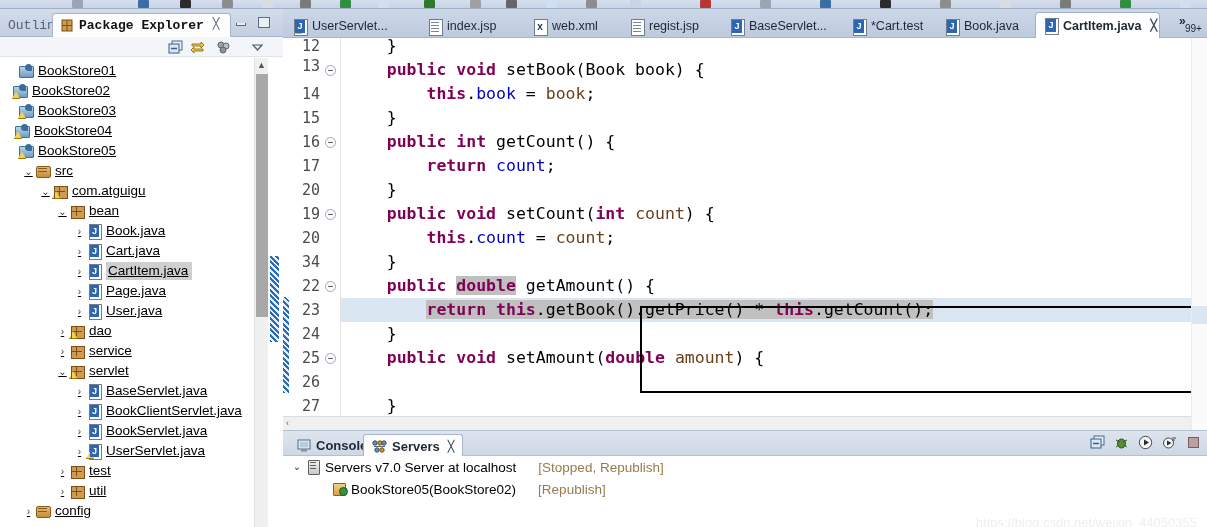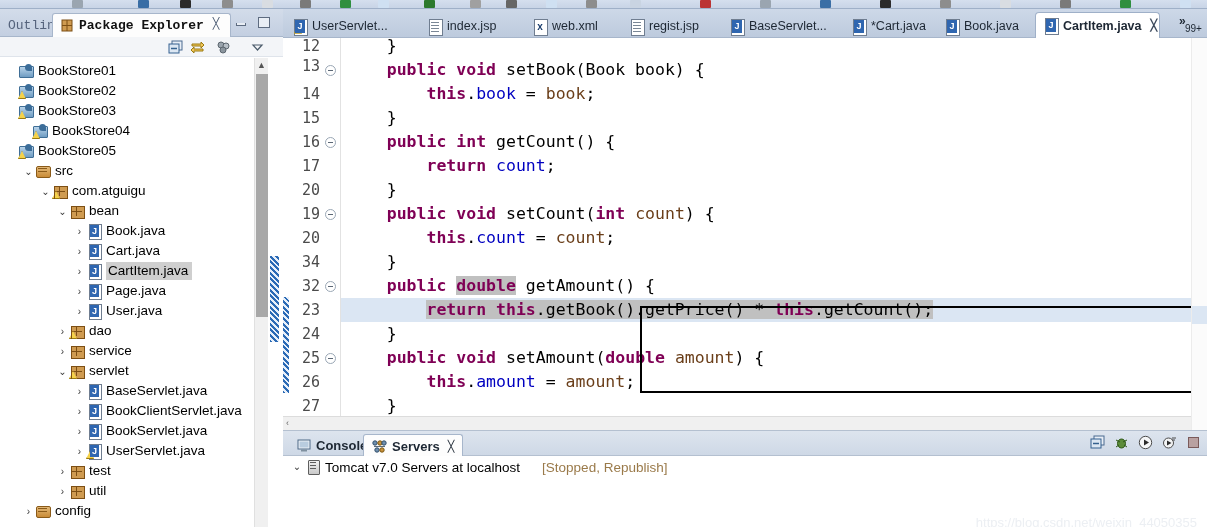--- a/index.html
+++ b/index.html
@@ -56,21 +56,21 @@
   .mm-bar { width:10px;height:3px;border:1px solid #5d6b80;border-top:none;background:#e9eef5;margin-top:6px; }
 
   #left-toolbar {
     position:relative; height:20px; background:#f3f5f8;
     border-bottom:1px solid #dfe4eb;
   }
   .lt-icon { position:absolute; top:3px; width:15px; height:14px; }
 
   #tree {
     position:absolute; left:0; top:49px; width:272px; bottom:0;
-    overflow:hidden; background:#fff; padding-top:3px;
+    overflow:hidden; background:#fff; padding-top:3px;text-decoration:underline;
   }
   .trow {
     position:relative; height:20px; display:flex; align-items:center;
     white-space:nowrap; font-size:13.5px; color:#000;
   }
   .trow.sel .tlabel { background:#cfcfcf; padding:1px 4px 1px 2px; }
   .twist {
     width:11px; height:11px; margin-right:1px; position:relative; flex:none;
     color:#3b3b3b; font-size:10px; line-height:11px; text-align:center;
   }
@@ -342,35 +342,35 @@
         </svg>
       </span>
     </div>
 
     <div id="tree">
         <div class="trow" style="padding-left: 6px;">
           <span class="twist"></span>
           <span class="ticon ic-proj"></span>
           <span class="tlabel">BookStore01</span>
         </div>
+        <div class="trow" style="">
+          <span class="twist"></span>
+          <span class="ticon ic-proj">
+            <span class="warnbadge"></span>
+          </span>
+          <span class="tlabel">BookStore02</span>
+        </div>
         <div class="trow" style="padding-left: 6px;">
           <span class="twist"></span>
           <span class="ticon ic-proj">
             <span class="warnbadge"></span>
           </span>
-          <span class="tlabel">BookStore02</span>
-        </div>
-        <div class="trow" style="padding-left: 6px;">
-          <span class="twist"></span>
-          <span class="ticon ic-proj">
-            <span class="warnbadge"></span>
-          </span>
           <span class="tlabel">BookStore03</span>
         </div>
-        <div class="trow" style="padding-left: 20px;">
+        <div class="trow" style="padding-left: 2px;">
           <span class="twist"></span>
           <span class="ticon ic-proj">
             <span class="warnbadge"></span>
           </span>
           <span class="tlabel">BookStore04</span>
         </div>
         <div class="trow" style="padding-left: 6px;">
           <span class="twist"></span>
           <span class="ticon ic-proj">
             <span class="warnbadge"></span>
@@ -517,21 +517,21 @@
         <div class="etab" style="left: 339px; width: 100px;">
           <span class="fileicon fi-jsp"></span>
           <span>regist.jsp</span>
         </div>
         <div class="etab" style="left: 439px; width: 122px;">
           <span class="fileicon fi-java"></span>
           <span>BaseServlet...</span>
         </div>
         <div class="etab" style="left: 561px; width: 93px;">
           <span class="fileicon fi-java"></span>
-          <span>*Cart.java</span>
+          <span>*Cart.test</span>
         </div>
         <div class="etab" style="left: 654px; width: 98px;">
           <span class="fileicon fi-java"></span>
           <span>Book.java</span>
         </div>
         <div class="etab active" style="left: 752px; width: 125px;">
           <span class="fileicon fi-java"></span>
           <span>CartItem.java</span>
           <span class="closex">╳</span>
         </div>
@@ -552,21 +552,21 @@
           <div class="lnum" style="top: 44px;">14</div>
           <div class="lnum" style="top: 68px;">15</div>
           <div class="lnum" style="top: 92px;">16</div>
           <div class="foldmark" style="top: 99px;"></div>
           <div class="lnum" style="top: 116px;">17</div>
           <div class="lnum" style="top: 140px;">20</div>
           <div class="lnum" style="top: 164px;">19</div>
           <div class="foldmark" style="top: 171px;"></div>
           <div class="lnum" style="top: 188px;">20</div>
           <div class="lnum" style="top: 212px;">34</div>
-          <div class="lnum" style="top: 236px;">32</div>
+          <div class="lnum" style="top: 236px;">22</div>
           <div class="foldmark" style="top: 243px;"></div>
           <div class="lnum" style="top: 260px;">23</div>
           <div class="lnum" style="top: 284px;">24</div>
           <div class="lnum" style="top: 308px;">25</div>
           <div class="foldmark" style="top: 315px;"></div>
           <div class="lnum" style="top: 332px;">26</div>
           <div class="lnum" style="top: 356px;">27</div>
           <div class="lnum" style="top: 380px;">28</div>
           <div class="foldmark" style="top: 387px;"></div>
         </div>
@@ -578,21 +578,20 @@
           <div class="cl" style="top: 92px;"><span class="pln">    </span><span class="kw">public</span><span class="pln"> </span><span class="kw">int</span><span class="pln"> getCount() {</span></div>
           <div class="cl" style="top: 116px;"><span class="pln">        </span><span class="kw">return</span><span class="pln"> </span><span class="fld">count</span><span class="pln">;</span></div>
           <div class="cl" style="top: 140px;"><span class="pln">    }</span></div>
           <div class="cl" style="top: 164px;"><span class="pln">    </span><span class="kw">public</span><span class="pln"> </span><span class="kw">void</span><span class="pln"> setCount(</span><span class="kw">int</span><span class="pln"> </span><span class="loc">count</span><span class="pln">) {</span></div>
           <div class="cl" style="top: 188px;"><span class="pln">        </span><span class="kw">this</span><span class="pln">.</span><span class="fld">count</span><span class="pln"> = </span><span class="loc">count</span><span class="pln">;</span></div>
           <div class="cl" style="top: 212px;"><span class="pln">    }</span></div>
           <div class="cl current" style="top: 260px;"><span class="pln">        </span><span class="kw selbg">return</span><span class="pln selbg"> </span><span class="kw selbg">this</span><span class="pln selbg">.getBook().getPrice() * </span><span class="kw selbg">this</span><span class="pln selbg">.getCount();</span></div>
           <div class="cl" style="top: 236px;"><span class="pln">    </span><span class="kw">public</span><span class="pln"> </span><span class="kw selbg">double</span><span class="pln"> getAmount() {</span></div>
           <div class="cl" style="top: 284px;"><span class="pln">    }</span></div>
           <div class="cl" style="top: 308px;"><span class="pln">    </span><span class="kw">public</span><span class="pln"> </span><span class="kw">void</span><span class="pln"> setAmount(</span><span class="kw">double</span><span class="pln"> </span><span class="loc">amount</span><span class="pln">) {</span></div>
-          <div class="cl" style="top: 332px;"><span class="pln">        </span><span class="kw">this</span><span class="pln">.</span><span class="fld">amount</span><span class="pln"> = </span><span class="loc">amount</span><span class="pln">;</span></div>
           <div class="cl" style="top: 356px;"><span class="pln">    }</span></div>
           <div class="cl" style="top: 380px;"><span class="pln">    </span><span class="kw">public</span><span class="pln"> CartItem(Book book, </span><span class="kw">int</span><span class="pln"> count, </span><span class="kw">double</span><span class="pln"> amount) {</span></div>
         </div>
       <div id="hlbox"></div>
 
       <div id="hscroll">
         <span class="larrow">‹</span>
         <div class="hthumb"></div>
       </div>
     </div>
@@ -664,20 +663,26 @@
               <rect x="2.5" y="2.5" width="10" height="10" fill="#b9a1a1" stroke="#7a5a5a"></rect>
             </svg>
           </span>
         </div>
       </div>
 
       <div id="ctree">
           <div class="crow" style="padding-left: 8px;">
             <span class="ctwist">⌄</span>
             <span class="cicon ic-server"></span>
-            <span>Tomcat v7.0 Servers at localhost</span>
+            <span>Servers v7.0 Server at localhost</span>
             <span class="cstate">[Stopped, Republish]</span>
           </div>
+          <div class="crow" style="padding-left: 34px;">
+            <span class="ctwist"></span>
+            <span class="cicon ic-module"></span>
+            <span>BookStore05(BookStore02)</span>
+            <span class="cstate">[Republish]</span>
+          </div>
         </div>
       <div id="watermark">https://blog.csdn.net/weixin_44050355</div>
     </div>
   </div>
 </div>
 
 </body></html>

